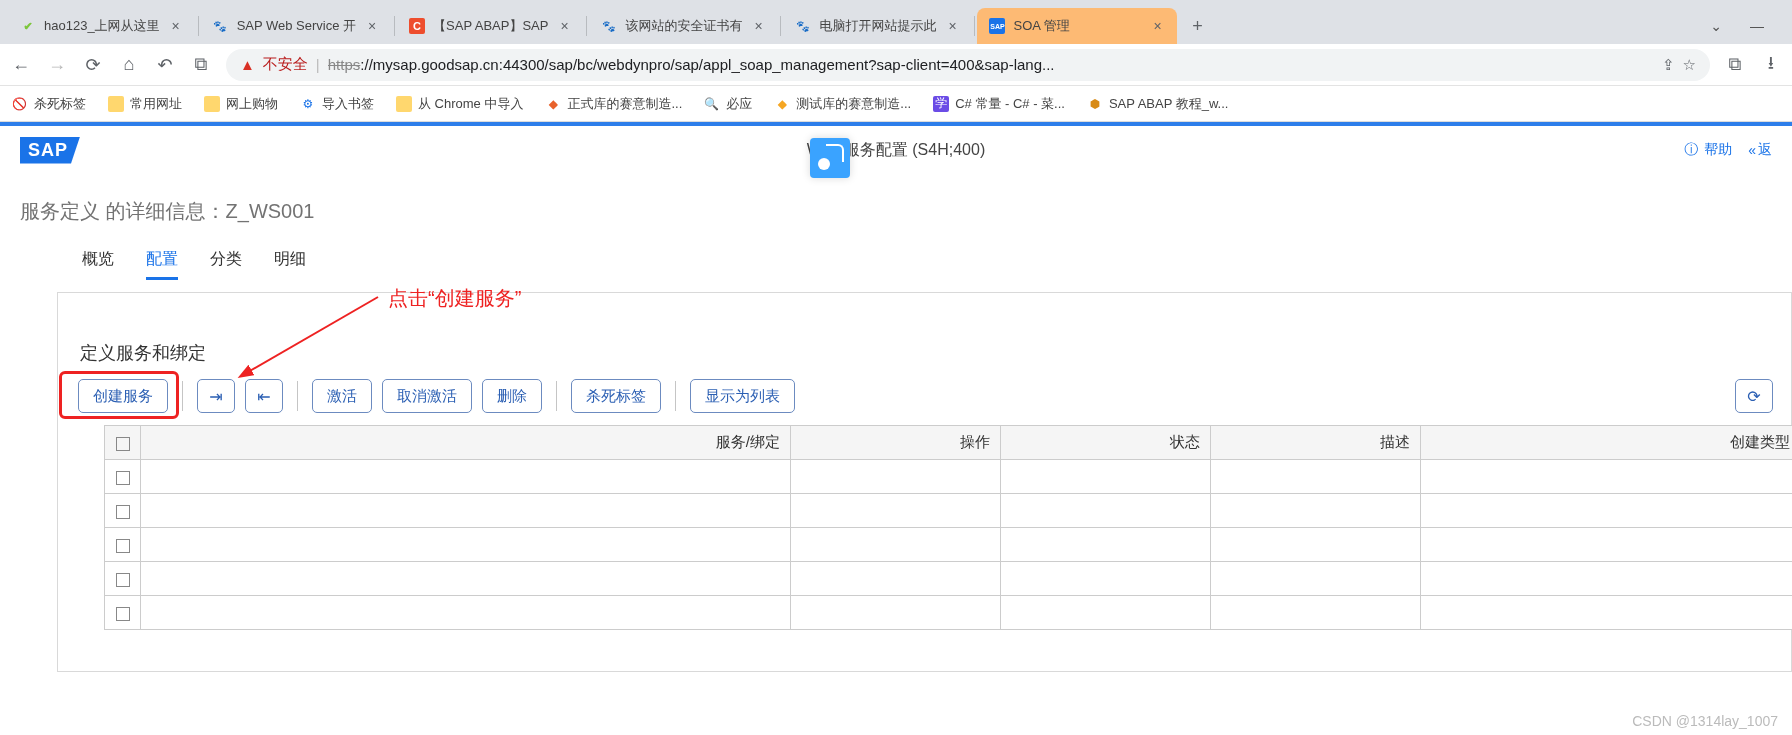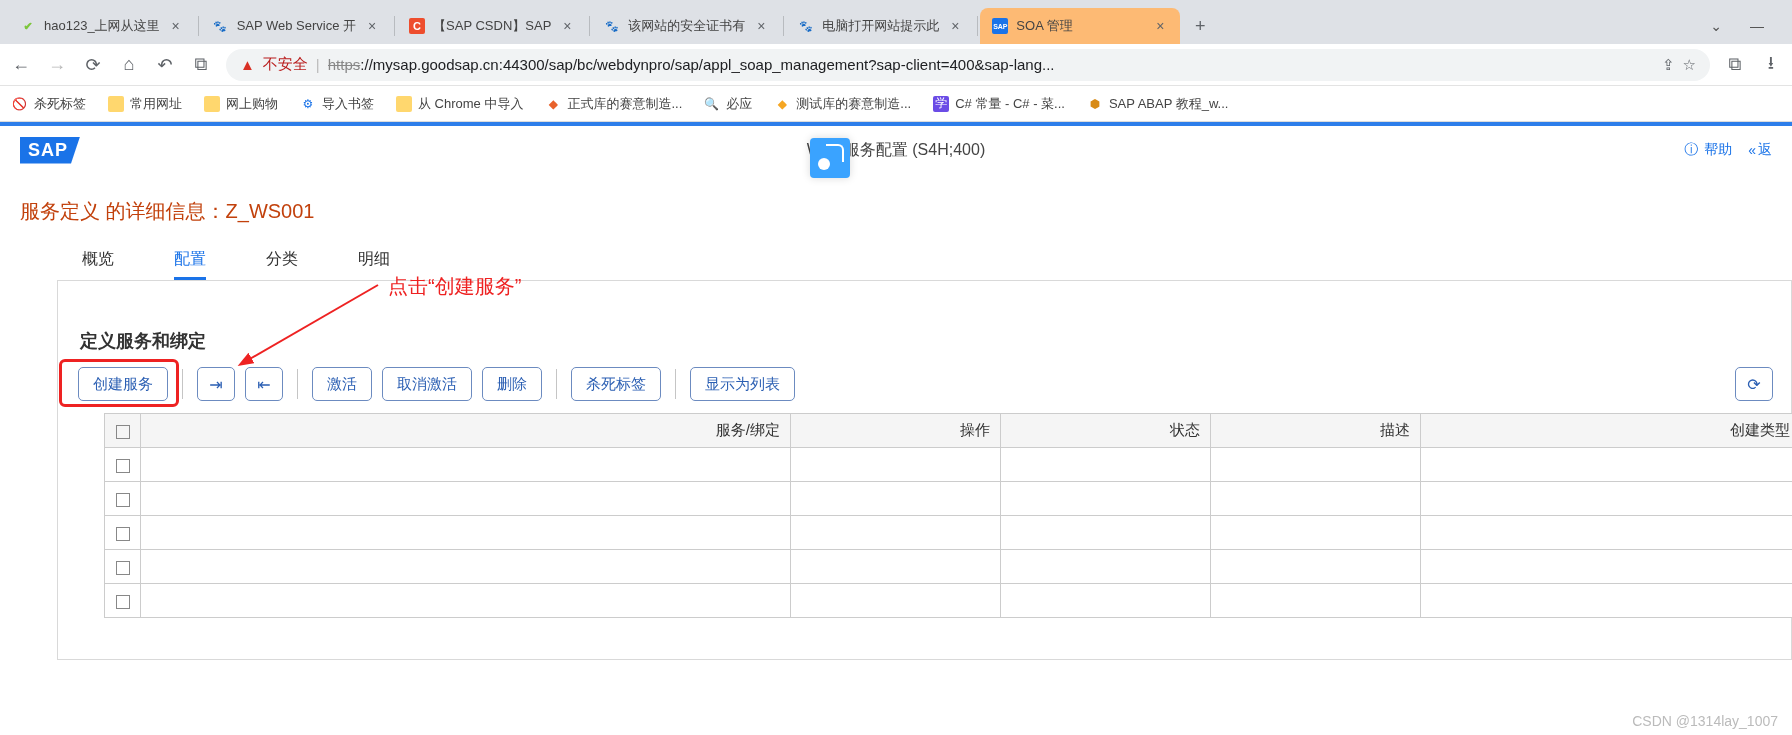--- a/index.html
+++ b/index.html
@@ -37,33 +37,33 @@
     
     .sap-band { height:4px; background:#2d7eea; }
     .sap-header { height:48px; background:#fff; display:flex; align-items:center; padding:0 20px; position:relative; border-bottom:0;}
     .sap-logo { background:#1a73e8; color:#fff; font-weight:bold; font-size:18px; padding:3px 12px 3px 8px; clip-path:polygon(0 0,100% 0,85% 100%,0 100%); letter-spacing:1px;}
     .sap-title { position:absolute; left:50%; transform:translateX(-50%); color:#444; font-size:16px;}
     .sap-help { margin-left:auto; color:#1a73e8; display:flex; align-items:center; gap:6px; }
     .sap-back { color:#1a73e8; margin-left:16px; display:flex; align-items:center; gap:2px;}
 
     
     .page-area { padding:12px 0 0 14px; }
-    .detail-title { font-size:20px; color:#c2410c; padding:12px 0 18px 6px; }
-
-    .tabs-row { display:flex; gap:60px; padding-left:68px; border-bottom:1px solid transparent; font-size:16px; margin-bottom:0;}
+    .detail-title { font-size:20px; color:#737373; padding:12px 0 18px 6px; }
+
+    .tabs-row { display:flex; gap:32px; padding-left:68px; border-bottom:1px solid transparent; font-size:16px; margin-bottom:12px;}
     .page-tab { padding:6px 0 10px 0; color:#333; position:relative;}
     .page-tab.active { color:#1a73e8; }
     .page-tab.active::after { content:""; position:absolute; left:0; right:0; bottom:0; height:3px; background:#1a73e8;}
 
     .content-card { border:1px solid #d9d9d9; border-top:1px solid #d9d9d9; margin-top:-1px; padding:24px 18px 0 18px; position:relative; margin-left:43px; border-radius:0; min-height:380px;}
 
     .annotation { position:absolute; left:330px; top:-8px; color:#e22; font-size:20px;text-align:center; }
     .arrow-svg { position:absolute; left:170px; top:-6px; pointer-events:none;}
 
-    .section-title { font-size:18px; color:#333; margin:24px 0 14px 4px;font-weight:bold;}
+    .section-title { font-size:18px; color:#333; margin:24px 0 14px 4px;}
 
     .toolbar { display:flex; align-items:center; gap:10px; margin-left:2px; margin-bottom:12px;}
     .redbox { position:absolute; left:1px; top:78px; width:120px; height:48px; border:3px solid #e22; border-radius:6px; pointer-events:none;}
     .btn { height:34px; padding:0 14px; border:1px solid #6c8bc0; background:#fff; color:#2b5fb3; font-size:15px; border-radius:5px; display:flex; align-items:center; gap:5px;}
     .btn.icon-only { width:38px; padding:0; justify-content:center; font-size:16px; color:#2b5fb3;}
     .v-sep { width:1px; height:30px; background:#c5c5c5; margin:0 4px;}
     .refresh-right { margin-left:auto; }
 
     table { border-collapse:collapse; width:100%; margin-left:28px; }
     th,td { border:1px solid #ccc; height:34px; text-align:left; padding:0 10px; font-size:15px; color:#333; background:#fff;}
@@ -88,21 +88,21 @@
   </div>
   <div class="tab-sep"></div>
   <div class="tab inactive">
     <span class="favicon" style="color:#2d7eea">🐾</span>
     <span class="title">SAP Web Service 开</span>
     <span class="close">×</span>
   </div>
   <div class="tab-sep"></div>
   <div class="tab inactive">
     <span class="favicon" style="background:#ee4d2d;color:#fff">C</span>
-    <span class="title">【SAP CSDN】SAP</span>
+    <span class="title">【SAP ABAP】SAP</span>
     <span class="close">×</span>
   </div>
   <div class="tab-sep"></div>
   <div class="tab inactive">
     <span class="favicon" style="color:#2d7eea">🐾</span>
     <span class="title">该网站的安全证书有</span>
     <span class="close">×</span>
   </div>
   <div class="tab-sep"></div>
   <div class="tab inactive">

